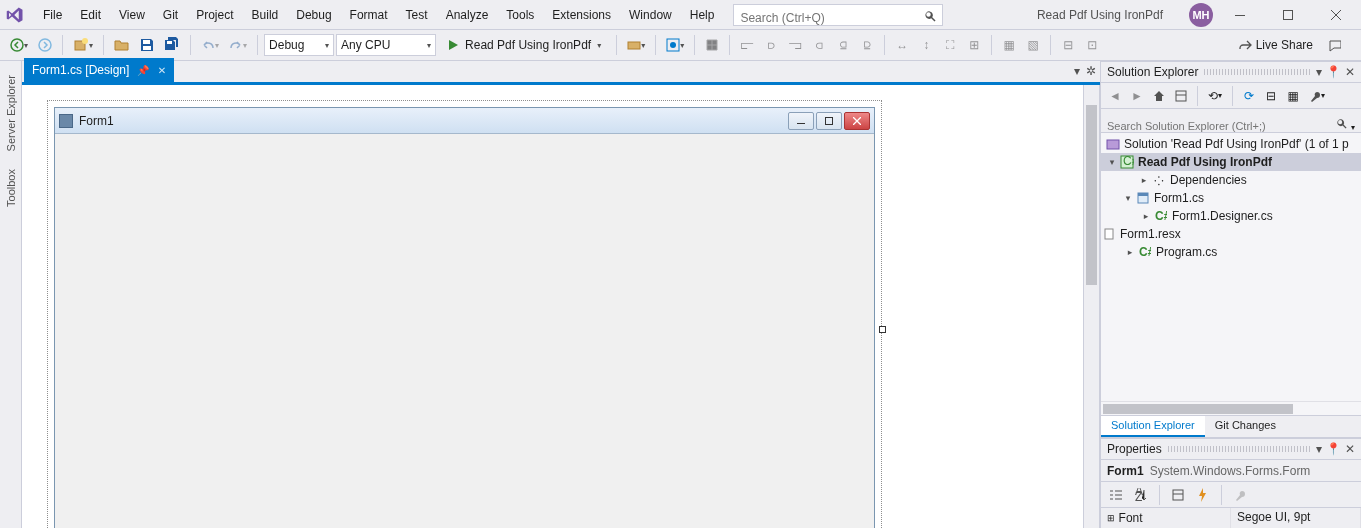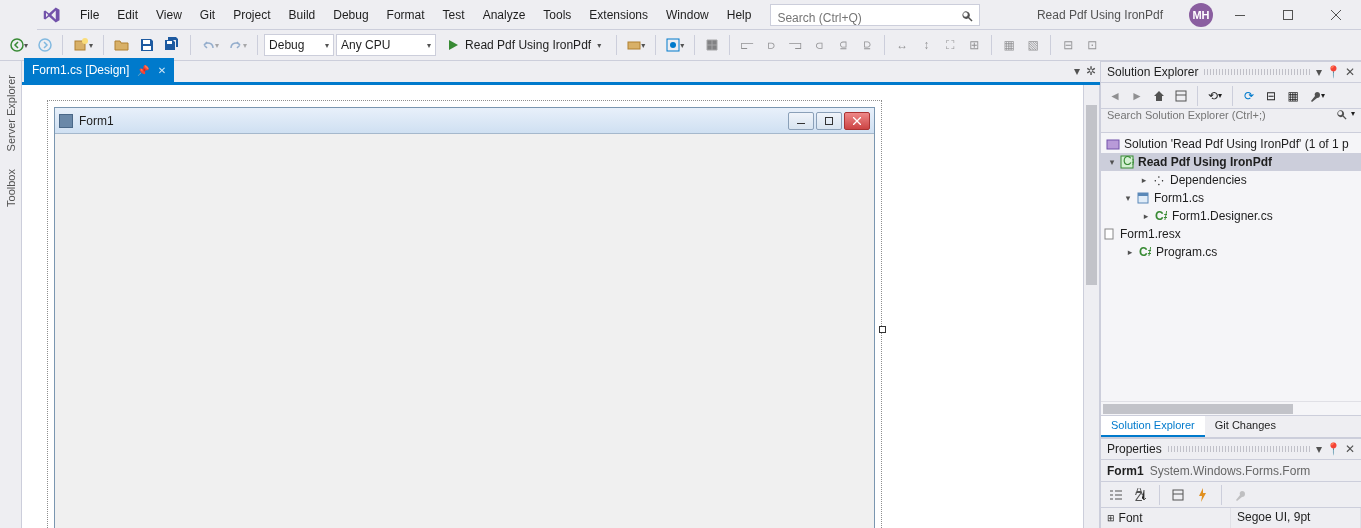--- a/index.html
+++ b/index.html
@@ -1,17 +1,17 @@
 <!DOCTYPE html>
 <html><head>
 <meta charset="utf-8">
 <style>
 * { box-sizing: border-box; margin: 0; padding: 0; font-family: "Segoe UI", Tahoma, sans-serif; font-size: 12px; }
 body { width: 1361px; height: 528px; background: #eeeef2; color: #1e1e1e; overflow: hidden; display: flex; flex-direction: column; }
-.titlebar { height: 30px; background: #eeeef2; display: flex; align-items: center; padding: 0 4px; border-bottom: 1px solid #cccedb; margin-left: 37px; }
+.titlebar { height: 30px; background: #eeeef2; display: flex; align-items: center; padding: 0 4px; border-bottom: 1px solid #cccedb; }
 .vs-logo { width: 22px; height: 22px; display: flex; align-items: center; justify-content: center; margin-right: 8px; }
 .menu-item { padding: 4px 9px; cursor: default; }
 .searchbox { margin-left: 10px; width: 210px; height: 22px; border: 1px solid #cccedb; background: #fff; display: flex; align-items: flex-end; padding: 0 6px; }
 .searchbox input { border: none; outline: none; flex: 1; font-size: 12px; }
 .title-right { margin-left: auto; display: flex; align-items: center; gap: 6px; }
 .solution-name-box { padding: 2px 20px; background: #eeeef2; color: #525252; font-size: 12px; }
 .avatar { width: 24px; height: 24px; border-radius: 50%; background: #8a5ea0; color: #fff; display: flex; align-items: center; justify-content: center; font-size: 11px; font-weight: 600; }
 .win-btn { width: 42px; height: 28px; display: flex; align-items: center; justify-content: center; color: #525252; }
 .toolbar { height: 31px; background: #eeeef2; display: flex; align-items: center; padding: 0 6px; border-bottom: 1px solid #cccedb; gap: 2px; }
 .tb-btn { height: 24px; min-width: 22px; display: flex; align-items: center; justify-content: center; padding: 0 3px; border: 1px solid transparent; }
@@ -38,21 +38,21 @@
 .form-wb { width: 26px; height: 18px; border: 1px solid #8aa0b8; background: linear-gradient(#f0f4fa,#d8e4f0); border-radius: 2px; display: flex; align-items: center; justify-content: center; }
 .form-wb.close { background: linear-gradient(#e88,#c44); border-color: #a33; color: #fff; }
 .form-body { flex: 1; background: #f0f0f0; }
 .handle { position: absolute; width: 7px; height: 7px; background: #fff; border: 1px solid #333; }
 .right-panels { width: 261px; display: flex; flex-direction: column; border-left: 1px solid #cccedb; }
 .panel-hdr { height: 22px; background: #eeeef2; display: flex; align-items: center; padding: 0 6px; font-size: 11px; color: #1e1e1e; border-bottom: 1px solid #cccedb; border-top: 1px solid #cccedb; }
 .panel-hdr .dots { flex: 1; margin: 0 6px; height: 6px; background: repeating-linear-gradient(90deg,#c0c0c8 0 1px,transparent 1px 3px); }
 .panel-hdr-btns { display: flex; gap: 4px; color: #525252; }
 .panel-toolbar { height: 26px; display: flex; align-items: center; padding: 0 4px; gap: 2px; border-bottom: 1px solid #cccedb; }
 .panel-toolbar .tb-btn { min-width: 20px; height: 22px; }
-.panel-search { height: 24px; border-bottom: 1px solid #cccedb; display: flex; align-items: flex-start; padding: 0 6px; }
+.panel-search { height: 24px; border-bottom: 1px solid #cccedb; display: flex; align-items: flex-end; padding: 0 6px; }
 .panel-search input { border: none; outline: none; flex: 1; font-size: 11px; background: transparent; }
 .tree { flex: 1; overflow: auto; background: #f5f5f8; padding: 2px 0; font-size: 12px; }
 .tree-row { display: flex; align-items: center; height: 18px; padding-right: 4px; white-space: nowrap; }
 .tree-row.sel { background: #cccedb; }
 .tw { width: 14px; display: inline-flex; justify-content: center; color: #525252; font-size: 9px; }
 .tree-icon { width: 16px; height: 16px; display: inline-flex; align-items: center; justify-content: center; margin-right: 3px; }
 .bold { font-weight: 600; }
 .panel-tabs { height: 22px; display: flex; border-top: 1px solid #cccedb; }
 .panel-tab { padding: 3px 10px; font-size: 11px; cursor: default; }
 .panel-tab.active { color: #007acc; border-bottom: 2px solid #007acc; background: #fff; }
@@ -223,20 +223,33 @@
   <div class="tb-btn disabled">↔</div>
   <div class="tb-btn disabled">↕</div>
   <div class="tb-btn disabled">⛶</div>
   <div class="tb-btn disabled">⊞</div>
   <div class="tb-sep"></div>
   <div class="tb-btn disabled">▦</div>
   <div class="tb-btn disabled">▧</div>
   <div class="tb-sep"></div>
   <div class="tb-btn disabled">⊟</div>
   <div class="tb-btn disabled">⊡</div>
+  <div class="right-share">
+    <div class="tb-btn">
+      <svg width="14" height="14">
+          <path fill="none" stroke="#525252" stroke-width="1.3" d="M9 3l4 4-4 4M13 7H5a3 3 0 0 0-3 3v1"></path>
+        </svg>
+      <span style="margin-left:4px">Live Share</span>
+    </div>
+    <div class="tb-btn">
+        <svg width="14" height="14">
+          <path fill="none" stroke="#525252" d="M7 10l-4 3V3h11v7z"></path>
+        </svg>
+      </div>
+  </div>
 </div>
 
 <div class="main-row">
 
   <div class="left-rail">
     <div class="vtab">Server Explorer</div>
     <div class="vtab">Toolbox</div>
   </div>
 
   <div class="center">

